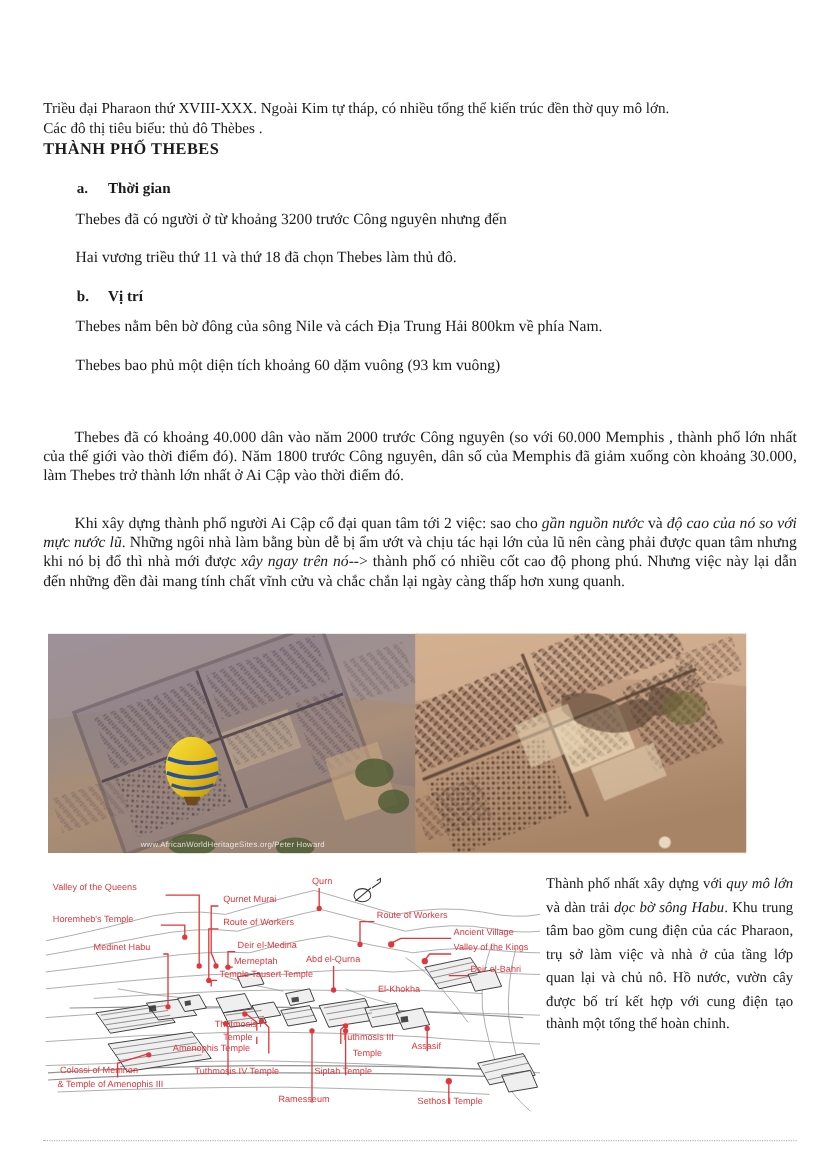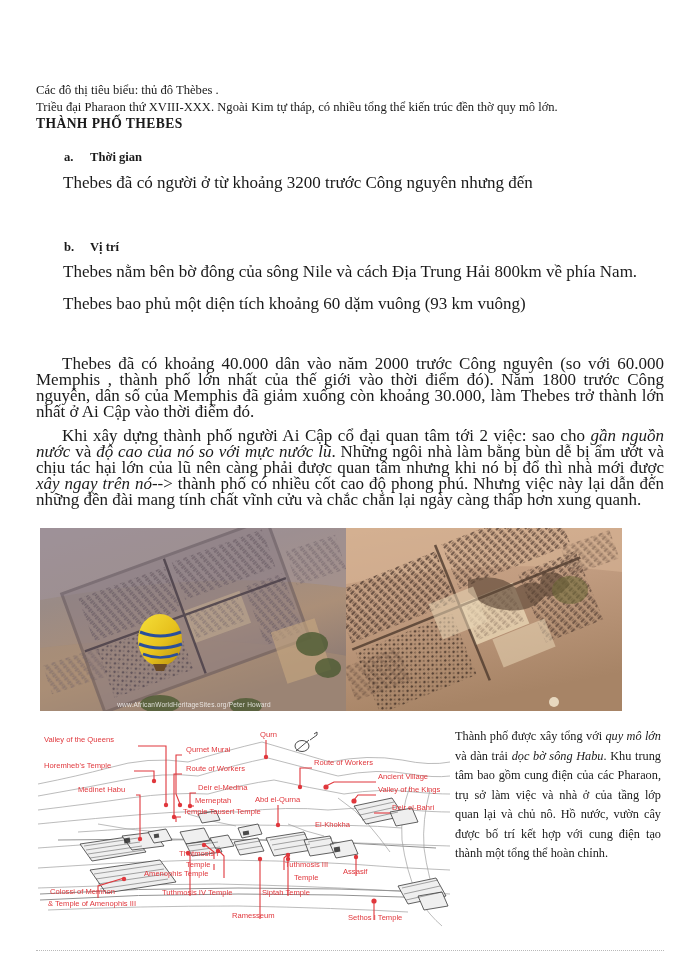--- a/index.html
+++ b/index.html
@@ -60,21 +60,21 @@
     font-size: 12.6px;
     font-weight: bold;
   }
   .sub .letter {
     display: inline-block;
     width: 26px;
   }
 
   .para {
     position: absolute;
-    font-size: 17px;
+    font-size: 13px;
     line-height: 16px;
     text-align: justify;
   }
   .para.nowrap { white-space: nowrap; }
   .para i { font-style: italic; }
 
   
   .photo-row {
     position: absolute;
     left: 40px;
@@ -133,30 +133,31 @@
     border-top: 1px dotted #b9b9b9;
   }
 </style>
 </head>
 <body>
 
 <div class="page">
 
 
   <div class="intro">
+    <div>Triều đại Pharaon thứ XVIII-XXX.  Ngoài Kim tự tháp, có nhiều tổng thể kiến trúc đền thờ quy mô lớn.</div>
     <div>Các đô thị tiêu biểu: thủ đô Thèbes .</div>
-    <div>Triều đại Pharaon thứ XVIII-XXX.  Ngoài Kim tự tháp, có nhiều tổng thể kiến trúc đền thờ quy mô lớn.</div>
   </div>
 
   <div class="city-title">THÀNH PHỐ THEBES</div>
 
   <div class="sub" style="left:64px; top:150px;">
     <span class="letter">a.</span><span>Thời gian</span>
   </div>
   <div class="para nowrap" style="left:63px; top:175px; width:560px;">Thebes đã có người ở từ khoảng 3200 trước Công nguyên nhưng đến</div>
+  <div class="para nowrap" style="left:63px; top:206px; width:560px;">Hai vương triều thứ 11 và thứ 18 đã chọn Thebes làm thủ đô.</div>
 
   <div class="sub" style="left:64px; top:240px;">
     <span class="letter">b.</span><span>Vị trí</span>
   </div>
   <div class="para nowrap" style="left:63px; top:264px; width:580px;">Thebes nằm bên bờ đông của sông Nile và cách Địa Trung Hải 800km về phía Nam.</div>
   <div class="para nowrap" style="left:63px; top:296px; width:580px;">Thebes bao phủ một diện tích khoảng 60 dặm vuông (93 km vuông)</div>
 
 
   <div class="para" style="left:36px; top:356px; width:628px; text-indent:26px;">Thebes đã có khoảng 40.000 dân vào năm 2000 trước Công nguyên (so với 60.000  Memphis , thành phố lớn nhất của thế giới vào thời điểm đó). Năm 1800 trước Công  nguyên, dân số của Memphis đã giảm xuống còn khoảng 30.000, làm Thebes trở thành lớn nhất ở Ai Cập vào thời điểm đó.</div>
 
@@ -441,17 +442,17 @@
           <text x="224" y="167" text-anchor="start">Siptah Temple</text>
           <text x="12" y="166" text-anchor="start">Colossi of Memnon</text>
           <text x="10" y="178" text-anchor="start">&amp; Temple of Amenophis III</text>
           <text x="194" y="190" text-anchor="start">Ramesseum</text>
           <text x="310" y="192" text-anchor="start">Sethos I Temple</text>
         </g>
     </svg>
   </div>
 
   <div class="right-col">
-    <span>Thành phố được xây tổng với </span><i>quy mô lớn</i><span> và dàn trải </span><i>dọc bờ sông Habu</i><span>. Khu trung tâm bao gồm  cung điện của các Pharaon, trụ sở làm việc và nhà ở của tầng lớp quan lại và chủ nô. Hồ nước, vườn cây được bố trí kết hợp với cung điện tạo thành một tổng thể hoàn chỉnh.</span>
+    <span>Thành phố nhất xây dựng với </span><i>quy mô lớn</i><span> và dàn trải </span><i>dọc bờ sông Habu</i><span>. Khu trung tâm bao gồm  cung điện của các Pharaon, trụ sở làm việc và nhà ở của tầng lớp quan lại và chủ nô. Hồ nước, vườn cây được bố trí kết hợp với cung điện tạo thành một tổng thể hoàn chỉnh.</span>
   </div>
 
   <div class="footer-rule"></div>
 </div>
 
 </body></html>

